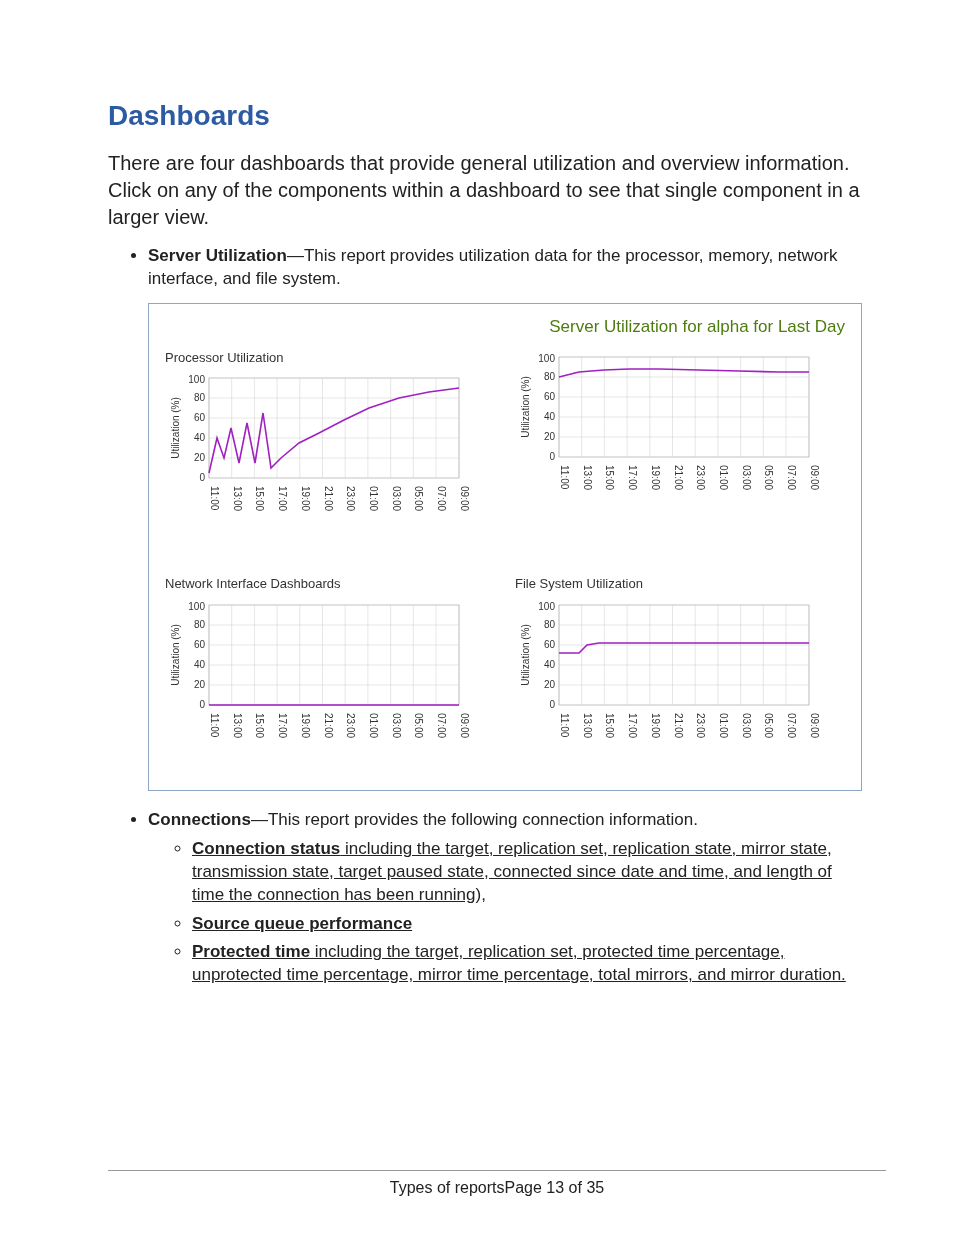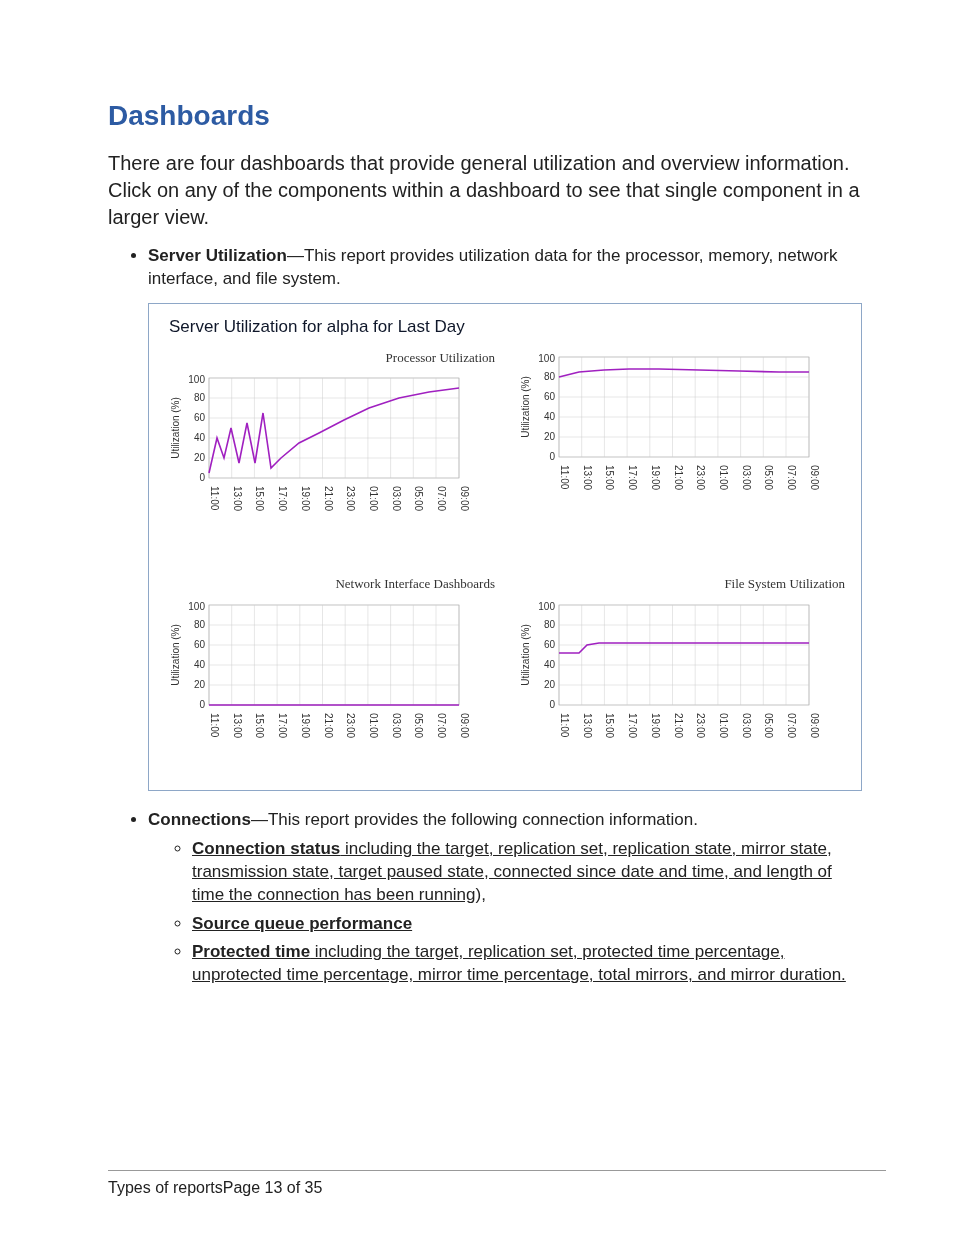--- a/index.html
+++ b/index.html
@@ -50,44 +50,45 @@
   .dashboard-box {
     margin: 12px 0 18px 0;
     border: 1px solid #8ea7c7;
     background: #fff;
     padding: 12px 16px 16px 16px;
     width: 680px;
   }
   .dash-title {
     font-family: Verdana, Arial, sans-serif;
     font-size: 17px;
-    color: #0f172a;
+    color: #4d7c0f;
     margin: 0 0 10px 4px;
+    text-align: right;
   }
   .chart-grid {
     display: grid;
     grid-template-columns: 1fr 1fr;
     column-gap: 20px;
     row-gap: 28px;
   }
   .chart-cell {}
   .chart-subtitle {
-    text-align: right;
-    font-family: Liberation Serif, serif;
+    text-align: left;
+    font-family: Liberation Sans, sans-serif;
     font-size: 13px;
     color: #333;
     margin-bottom: 4px;
   }
   .footer {
     position: absolute;
     left: 108px;
     right: 68px;
     bottom: 38px;
     display: flex;
-    justify-content: flex-start;
+    justify-content: center;
     font-size: 16px;
     color: #222;
   }
   .footer-rule {
     position: absolute;
     left: 108px;
     right: 68px;
     bottom: 64px;
     height: 1px;
     background: #999;

